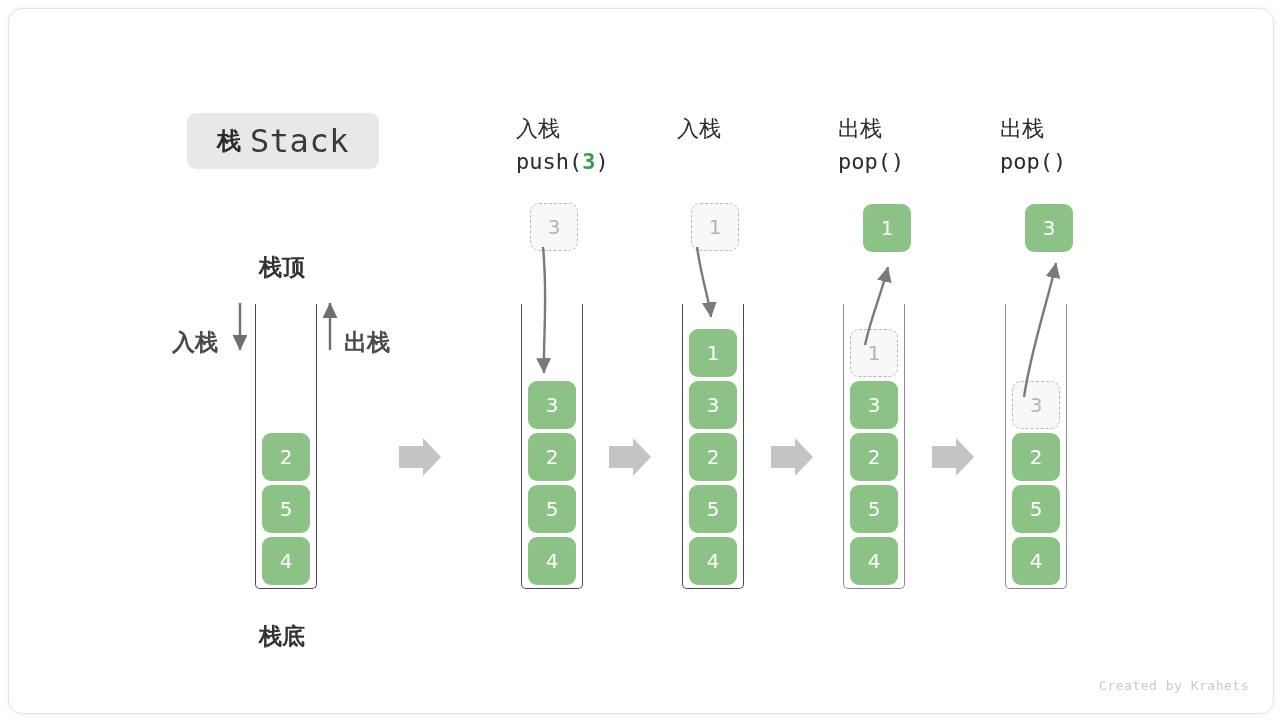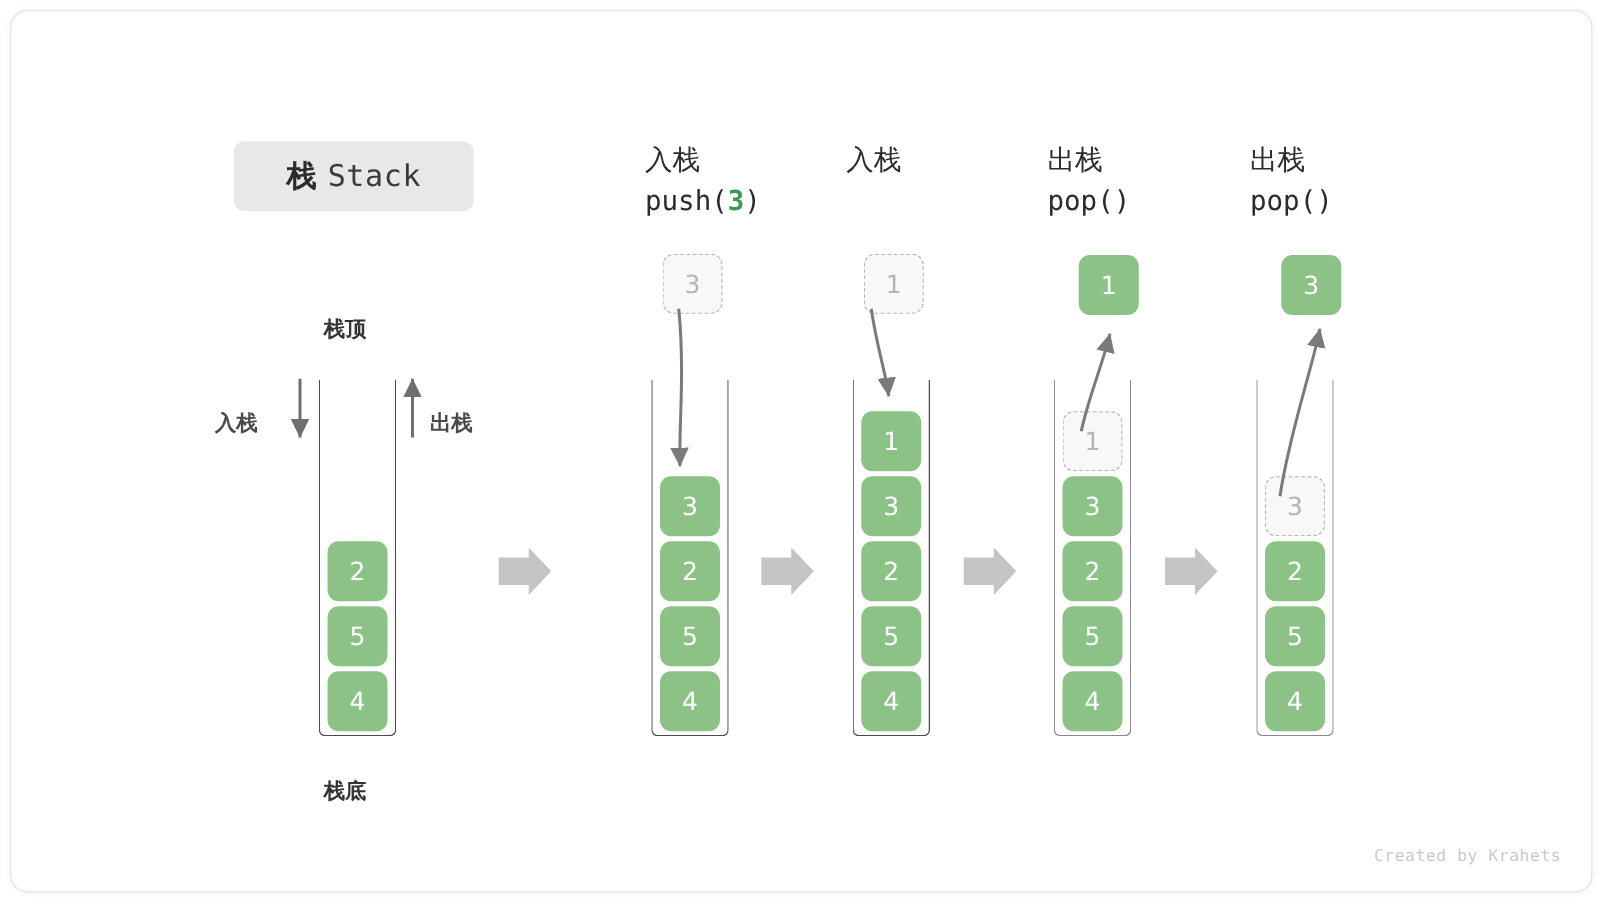--- a/index.html
+++ b/index.html
@@ -42,32 +42,32 @@
     justify-content: center;
     gap: 9px;
   }
   #title-badge .cn {
     font-size: 24px;
     font-weight: bold;
     color: #2b2b2b;
     font-family: "DejaVu Sans", sans-serif;
   }
   #title-badge .en {
-    font-size: 24px;
+    font-size: 32px;
     color: #3a3a3a;
     font-family: "DejaVu Sans Mono", monospace;
     letter-spacing: .5px;
   }
 
   
   .cn-bold {
     font-family: "DejaVu Sans", sans-serif;
     font-weight: bold;
     color: #333333;
-    font-size: 17px;
+    font-size: 23px;
     white-space: nowrap;
   }
 
   #label-top  { position: absolute; left: 250px; top: 243px; }
   #label-bottom { position: absolute; left: 250px; top: 612px; }
 
   
   #side-push-label { position: absolute; left: 163px; top: 318px; color:#4a4a4a;}
   #side-pop-label  { position: absolute; left: 335px; top: 318px; color:#4a4a4a;}
 

